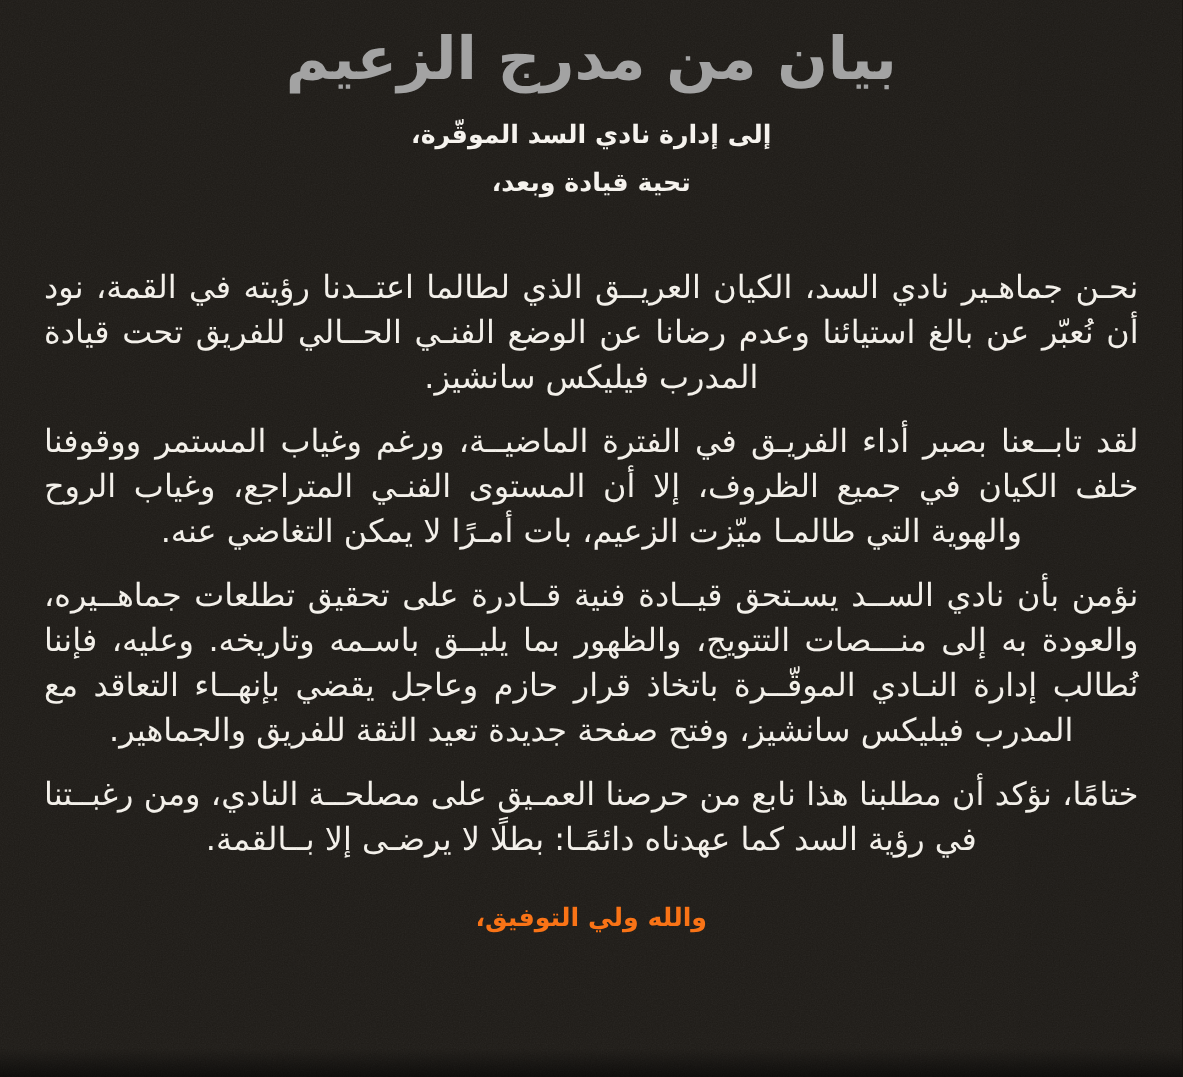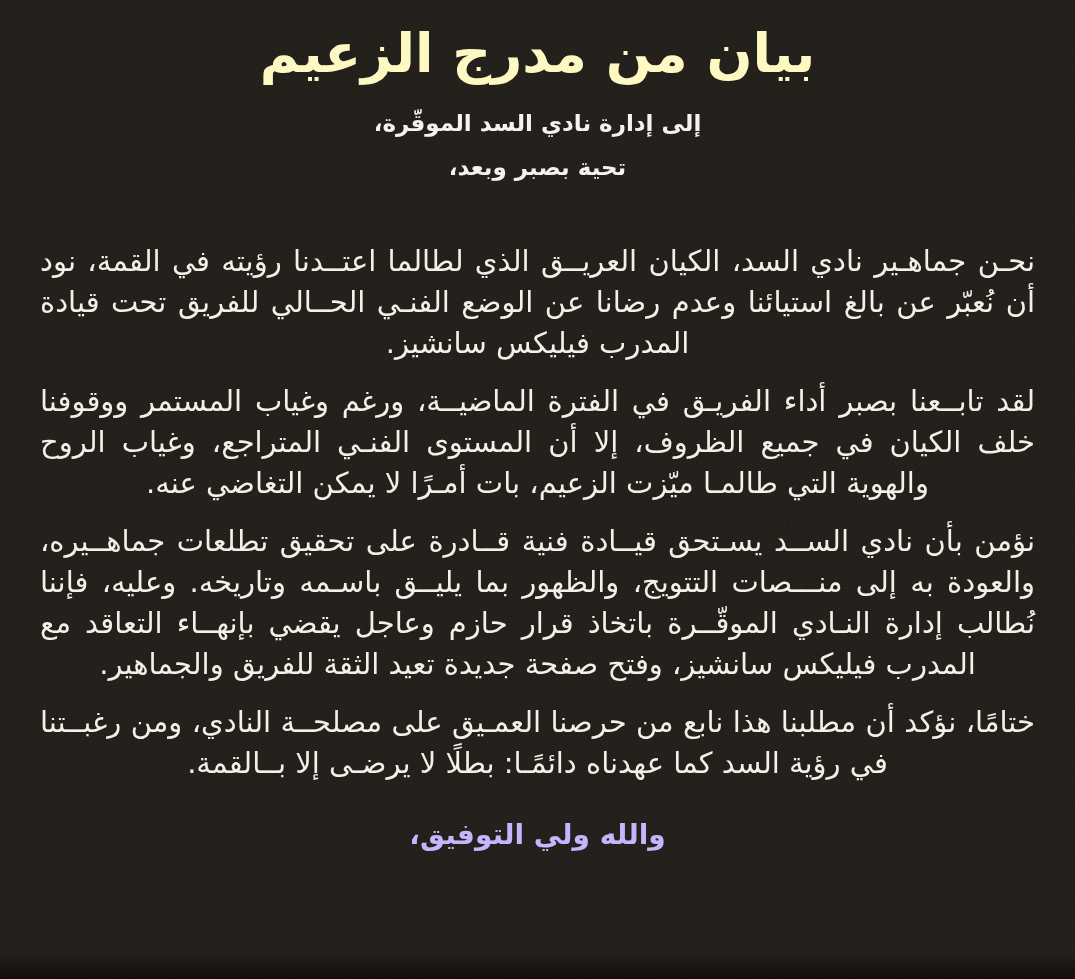--- a/index.html
+++ b/index.html
@@ -23,21 +23,21 @@
     z-index: 2;
     padding: 16px 40px 0 40px;
     text-align: center;
   }
   .title {
     font-size: 54px;
     line-height: 1.2;
     font-weight: bold;
     margin: 6px 0 14px 0;
     letter-spacing: 0;
-    color: #fef9c3;
+    color: #a3a3a3;
   }
   .salutation {
     font-size: 23px;
     line-height: 44px;
     margin: 0;
     font-weight: bold;
     color: #f6f3ee;
   }
   .body-block {
     margin-top: 52px;
@@ -48,25 +48,25 @@
     margin: 12px 0 17px 0;
     text-align: justify;
     text-align-last: center;
     text-justify: inter-word;
     color: #f3f0ea;
   }
   .closing-block {
     margin-top: 30px;
   }
   .closing {
-    font-size: 28px;
+    font-size: 23px;
     line-height: 42px;
     margin: 0;
     font-weight: bold;
-    color: #c4b5fd;
+    color: #f97316;
   }
   .grain {
     position: absolute;
     inset: 0;
     z-index: 1;
     pointer-events: none;
     opacity: 0.07;
   }
   .bottom-vignette {
     position: absolute;
@@ -91,21 +91,21 @@
     </filter>
     <rect width="100%" height="100%" filter="url(#noiseFilter)"></rect>
   </svg>
 
   <div class="content">
 
     <h1 class="title">بيان من مدرج الزعيم</h1>
 
     <p class="salutation">إلى إدارة نادي السد الموقّرة،</p>
 
-    <p class="salutation">تحية بصبر وبعد،</p>
+    <p class="salutation">تحية قيادة وبعد،</p>
 
     <div class="body-block">
       <p class="para">نحـن جماهـير نادي السد، الكيان العريــق الذي لطالما اعتــدنا رؤيته في القمة، نود أن نُعبّر عن بالغ استيائنا وعدم رضانا عن الوضع الفنـي الحــالي للفريق تحت قيادة المدرب فيليكس سانشيز.</p>
       <p class="para">لقد تابــعنا بصبر أداء الفريـق في الفترة الماضيــة، ورغم وغياب المستمر ووقوفنا خلف الكيان في جميع الظروف، إلا أن المستوى الفنـي المتراجع، وغياب الروح والهوية التي طالمـا ميّزت الزعيم، بات أمـرًا لا يمكن التغاضي عنه.</p>
       <p class="para">نؤمن بأن نادي الســد يسـتحق قيــادة فنية قــادرة على تحقيق تطلعات جماهــيره، والعودة به إلى منـــصات التتويج، والظهور بما يليــق باسـمه وتاريخه. وعليه، فإننا نُطالب إدارة النـادي الموقّــرة باتخاذ قرار حازم وعاجل يقضي بإنهــاء التعاقد مع المدرب فيليكس سانشيز، وفتح صفحة جديدة تعيد الثقة للفريق والجماهير.</p>
       <p class="para">ختامًا، نؤكد أن مطلبنا هذا نابع من حرصنا العمـيق على مصلحــة النادي، ومن رغبــتنا في رؤية السد كما عهدناه دائمًـا: بطلًا لا يرضـى إلا بــالقمة.</p>
     </div>
 
     <div class="closing-block">
       <p class="closing">والله ولي التوفيق،</p>

